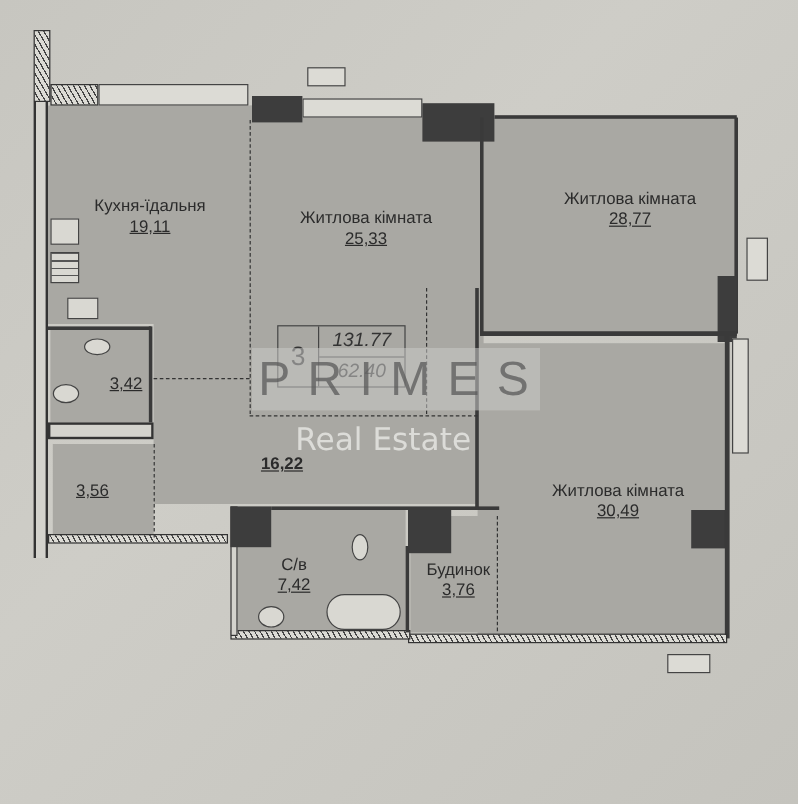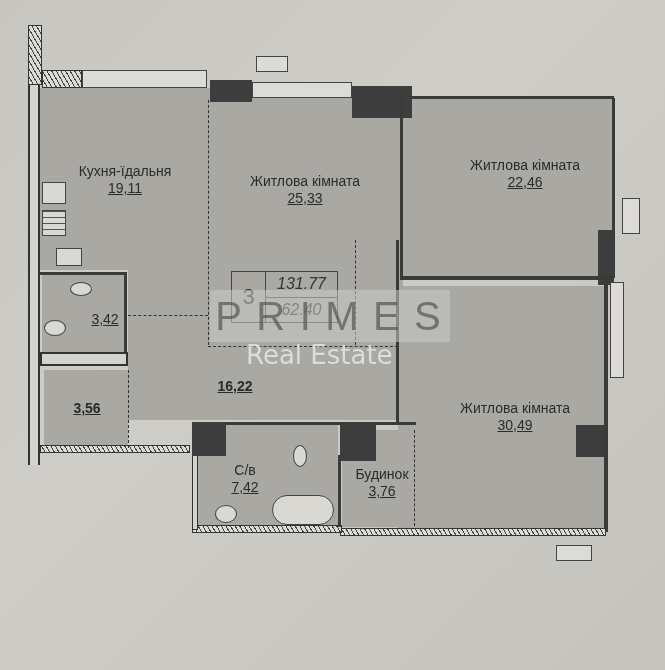--- a/index.html
+++ b/index.html
@@ -64,21 +64,21 @@
   .infobox .areas span + span { border-top: 1px solid #444; }
   .watermark {
     position: absolute; left: 210px; top: 290px; width: 240px; height: 52px;
     background: rgba(200,200,198,0.55);
     display: flex; justify-content: space-around; align-items: center;
     font-family: "Liberation Sans", sans-serif;
     font-size: 40px; font-weight: 300; color: rgba(90,90,90,0.75);
     letter-spacing: 4px;
   }
   .watermark-sub {
-    position: absolute; left: 246px; top: 340px;
+    position: absolute; left: 246px; top: 352px;
     font-size: 26px; color: rgba(225,225,222,0.9);
     font-family: "DejaVu Sans", sans-serif;
   }
   .caption {
     position: absolute; left: 0; width: 665px; top: 643px;
     text-align: center;
     font-family: "Liberation Serif", serif;
     font-weight: bold; font-size: 15px; color: #2a2a2a;
   }
   .fixture {
@@ -152,26 +152,26 @@
   <div class="label" style="left:70px;top:163px;width:110px;">
     <div>Кухня-їдальня</div>
     <div class="area">19,11</div>
   </div>
   <div class="label" style="left:225px;top:173px;width:160px;">
     <div>Житлова кімната</div>
     <div class="area">25,33</div>
   </div>
   <div class="label" style="left:445px;top:157px;width:160px;">
     <div>Житлова кімната</div>
-    <div class="area">22,46</div>
+    <div class="area">28,77</div>
   </div>
   <div class="label" style="left:80px;top:311px;width:50px;">
     <div class="area">3,42</div>
   </div>
-  <div class="label" style="left:62px;top:400px;width:50px;font-weight:bold;">
+  <div class="label" style="left:52px;top:400px;width:50px;">
     <div class="area">3,56</div>
   </div>
   <div class="label" style="left:205px;top:378px;width:60px;font-weight:bold;">
     <div class="area">16,22</div>
   </div>
   <div class="label" style="left:435px;top:400px;width:160px;">
     <div>Житлова кімната</div>
     <div class="area">30,49</div>
   </div>
   <div class="label" style="left:220px;top:462px;width:50px;">

